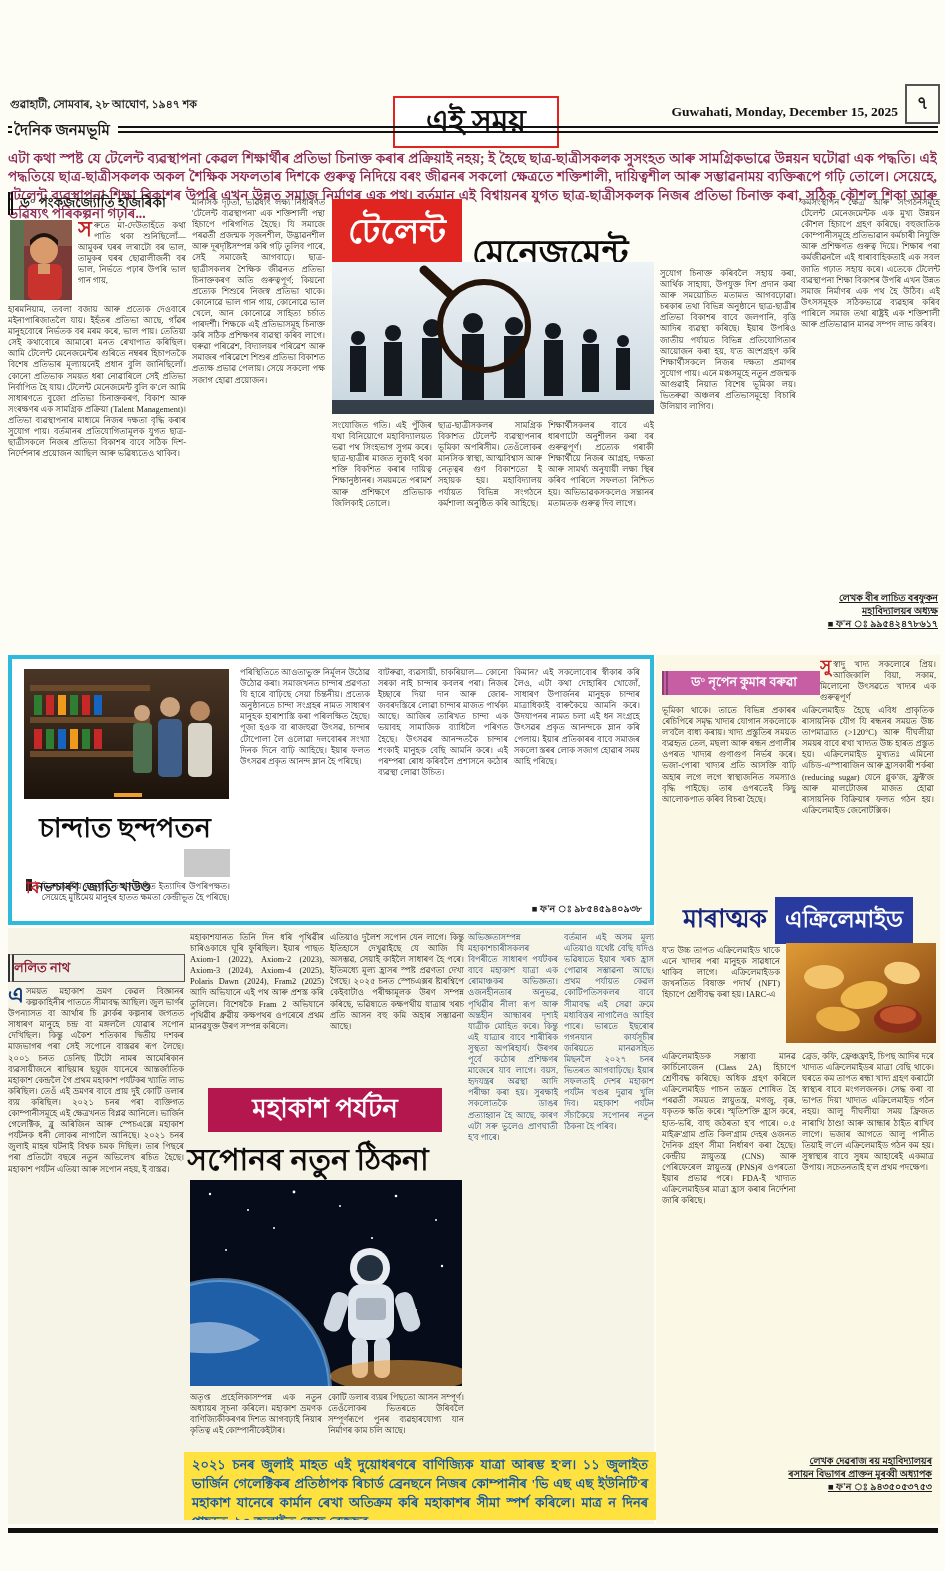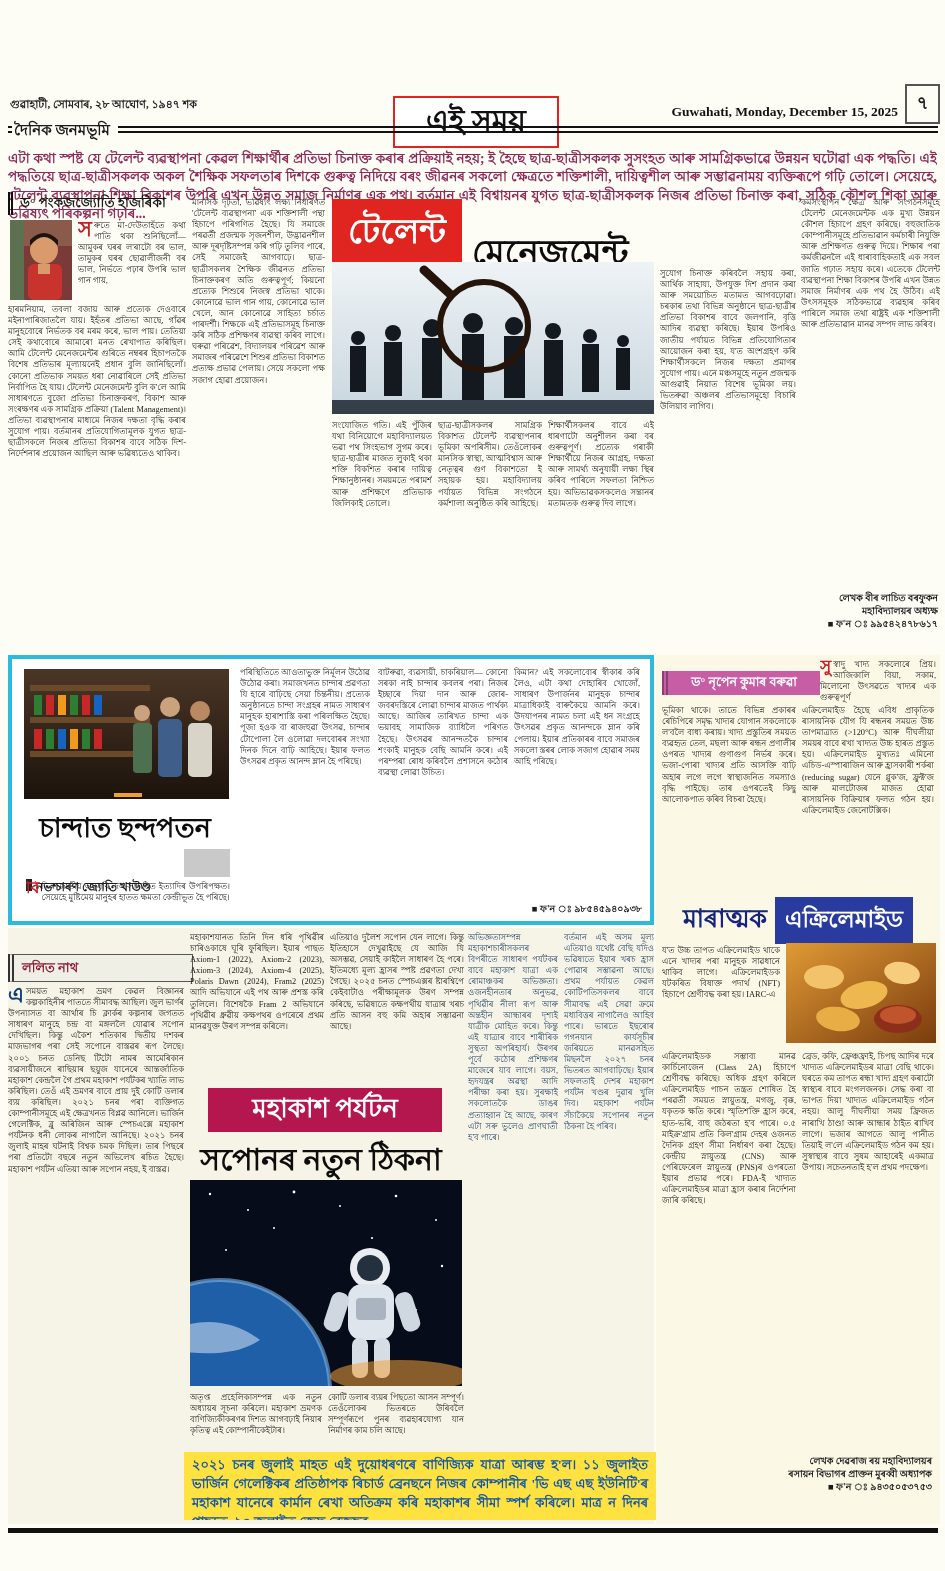--- a/index.html
+++ b/index.html
@@ -16,38 +16,38 @@
   .date-right{font-size:13.5px;font-weight:bold;color:#111;text-align:right;}
   .pageno-box{border:2px solid #555;display:flex;align-items:center;justify-content:center;font-size:18px;font-weight:bold;}
   .rule-double{border-top:2px solid #111;border-bottom:2px solid #111;height:3px;}
   .paper-name{background:#fdfcf5;font-size:15px;font-weight:bold;padding:0 8px 0 2px;}
   .lead{font-size:13.6px;font-weight:bold;color:#8d2c58;line-height:1.36;text-align:justify;}
   
   .byline-dark{font-size:13.5px;font-weight:bold;border-left:5px double #111;padding-left:7px;}
   .hl-row{display:flex;align-items:flex-end;}
   .hl-red{background:#e0241f;color:#fff;font-size:34px;font-weight:bold;padding:6px 16px 8px;}
   .hl-black{color:#0d0d0d;font-size:34px;font-weight:bold;margin-left:10px;line-height:1;margin-top:48px;}
-  .sig{font-size:9.5px;font-weight:bold;text-align:right;line-height:1.35;}
+  .sig{font-size:9.5px;font-weight:bold;text-align:right;line-height:1.35;text-decoration:underline;}
   .phone{font-size:9.5px;font-weight:bold;text-align:right;}
   
   .cyanbox{border:4px solid #2fb9dc;background:#ffffff;}
   .chanda-hl{font-size:27px;font-weight:bold;color:#0d0d0d;text-align:center;white-space:nowrap;}
   .byline-sm{font-size:12px;font-weight:bold;}
   .byline-sm .blk{display:inline-block;width:6px;height:12px;background:#222;margin-right:4px;}
   .gray-ph{background:#c9c9c9;}
   
   .foodbg{background:#fbf8e6;}
   .byline-pink{background:#c75da2;color:#fff;font-size:12.5px;font-weight:bold;display:flex;align-items:center;justify-content:center;border-left:6px double #8c3f72;}
   .acr-row{display:flex;align-items:center;justify-content:center;}
   .acr-dark{color:#16247e;font-size:25px;font-weight:bold;margin-right:8px;}
   .acr-box{background:#2a3b9f;color:#fff;font-size:23px;font-weight:bold;padding:4px 10px;}
   
   .bandbg{background:#f6f4e6;}
   .byline-box{border:1.5px solid #555;background:#f0efe6;color:#8c1d33;font-size:13px;font-weight:bold;
-              display:flex;align-items:center;padding-left:8px;border-left:6px double #333;}
+              display:flex;align-items:center;border-left:6px double #333;}
   .space-hl-box{background:#b3174e;color:#fff;font-size:26px;font-weight:bold;display:flex;align-items:center;justify-content:center;}
   .space-hl-sub{color:#0d0d0d;font-size:30px;font-weight:bold;text-align:center;white-space:nowrap;}
   .navy{color:#27476b;}
   .highlight{background:#ffe23f;color:#1156a8;font-size:13px;font-weight:bold;text-align:justify;line-height:1.45;padding:4px 8px;}
   .thick-rule{background:#111;}
 </style>
 </head>
 <body>
 
 <div class="page">
@@ -204,21 +204,21 @@
     <div class="abs byline-pink" style="left:6px;top:16px;width:152px;height:24px;">ড° নৃপেন কুমাৰ বৰুৱা</div>
     <div class="abs body-txt" style="left:164px;top:4px;width:116px;height:44px;">
       <span class="drop" style="font-size:17px;">সু</span><span>স্বাদু খাদ্য সকলোৰে প্ৰিয়। আজিকালি বিয়া, সকাম, মিলোনো উৎসৱতে খাদ্যৰ এক গুৰুত্বপূৰ্ণ</span>
     </div>
     <div class="abs body-txt" style="left:6px;top:50px;width:134px;height:188px;">ভূমিকা থাকে। তাতে বিভিন্ন প্ৰকাৰৰ ৰেচিপিৰে সমৃদ্ধ খাদ্যৰ যোগান সকলোকে ল'বলৈ বাধ্য কৰায়। খাদ্য প্ৰস্তুতিৰ সময়ত ব্যৱহৃত তেল, মছলা আৰু ৰন্ধন প্ৰণালীৰ ওপৰত খাদ্যৰ গুণাগুণ নিৰ্ভৰ কৰে। ভজা-পোৰা খাদ্যৰ প্ৰতি আসক্তি বাঢ়ি অহাৰ লগে লগে স্বাস্থ্যজনিত সমস্যাও বৃদ্ধি পাইছে। তাৰ ওপৰতেই কিছু আলোকপাত কৰিব বিচৰা হৈছে।</div>
     <div class="abs body-txt" style="left:146px;top:50px;width:132px;height:188px;">এক্ৰিলেমাইড হৈছে এবিধ প্ৰাকৃতিক ৰাসায়নিক যৌগ যি ৰন্ধনৰ সময়ত উচ্চ তাপমাত্ৰাত (&gt;120°C) আৰু দীঘলীয়া সময়ৰ বাবে ৰখা খাদ্যত উচ্চ হাৰত প্ৰস্তুত হয়। এক্ৰিলেমাইড মুখ্যতঃ এমিনো এচিড-এস্পাৰাজিন আৰু হ্ৰাসকাৰী শৰ্কৰা (reducing sugar) যেনে গ্লুক'জ, ফ্ৰুক্ট'জ আৰু মালটোজৰ মাজত হোৱা ৰাসায়নিক বিক্ৰিয়াৰ ফলত গঠন হয়। এক্ৰিলেমাইড জেনোটক্সিক।</div>
     <div class="abs acr-row" style="left:0;top:242px;width:284px;">
       <span class="acr-dark">মাৰাত্মক</span>
       <span class="acr-box">এক্ৰিলেমাইড</span>
     </div>
-    <div class="abs body-txt" style="left:6px;top:290px;width:118px;height:100px;">য'ত উচ্চ তাপত এক্ৰিলেমাইড থাকে এনে খাদ্যৰ পৰা মানুহক সাৱধানে থাকিব লাগে। এক্ৰিলেমাইডক যটকৰিত বিষাক্ত পদাৰ্থ (NFT) হিচাপে শ্ৰেণীবদ্ধ কৰা হয়। IARC-এ</div>
+    <div class="abs body-txt" style="left:6px;top:290px;width:118px;height:100px;">য'ত উচ্চ তাপত এক্ৰিলেমাইড থাকে এনে খাদ্যৰ পৰা মানুহক সাৱধানে থাকিব লাগে। এক্ৰিলেমাইডক জখনতিত বিষাক্ত পদাৰ্থ (NFT) হিচাপে শ্ৰেণীবদ্ধ কৰা হয়। IARC-এ</div>
     <div class="abs" style="left:130px;top:288px;width:150px;height:100px;">
       <svg width="150" height="100" viewBox="0 0 150 100">
         <defs>
             <linearGradient id="cbg" x1="0" y1="0" x2="1" y2="1">
           <stop offset="0" stop-color="#e09a35"></stop>
               <stop offset="1" stop-color="#7a3c0e"></stop>
         </linearGradient>
           </defs>
         <rect width="150" height="100" fill="url(#cbg)"></rect>
         <ellipse cx="38" cy="34" rx="20" ry="12" fill="#f2c36a"></ellipse>
@@ -239,21 +239,21 @@
   </div>
 
   <div class="abs bandbg" style="left:8px;top:928px;width:646px;height:596px;">
     <div class="abs byline-box" style="left:0;top:26px;width:170px;height:26px;">ললিত নাথ</div>
     <div class="abs body-txt" style="left:0;top:58px;width:176px;height:534px;">
       <span class="drop drop-blue">এ</span><span>সময়ত মহাকাশ ভ্ৰমণ কেৱল বিজ্ঞানৰ কল্পকাহিনীৰ পাততে সীমাবদ্ধ আছিল। জুল ভাৰ্ণৰ উপন্যাসত বা আৰ্থাৰ চি ক্লাৰ্কৰ কল্পনাৰ জগতত সাধাৰণ মানুহে চন্দ্ৰ বা মঙ্গললৈ যোৱাৰ সপোন দেখিছিল। কিন্তু একৈশ শতিকাৰ দ্বিতীয় দশকৰ মাজভাগৰ পৰা সেই সপোনে বাস্তৱৰ ৰূপ লৈছে। ২০০১ চনত ডেনিছ টিটো নামৰ আমেৰিকান ব্যৱসায়ীজনে ৰাছিয়াৰ ছয়ুজ যানেৰে আন্তৰ্জাতিক মহাকাশ কেন্দ্ৰলৈ গৈ প্ৰথম মহাকাশ পৰ্যটকৰ খ্যাতি লাভ কৰিছিল। তেওঁ এই ভ্ৰমণৰ বাবে প্ৰায় দুই কোটি ডলাৰ ব্যয় কৰিছিল। ২০২১ চনৰ পৰা ব্যক্তিগত কোম্পানীসমূহে এই ক্ষেত্ৰখনত বিপ্লৱ আনিলে। ভাৰ্জিন গেলেক্টিক, ব্লু অৰিজিন আৰু স্পেচএক্সে মহাকাশ পৰ্যটনক ধনী লোকৰ নাগালৈ আনিছে। ২০২১ চনৰ জুলাই মাহৰ ঘটনাই বিশ্বক চমক দিছিল। তাৰ পিছৰে পৰা প্ৰতিটো বছৰে নতুন অভিলেখ ৰচিত হৈছে। মহাকাশ পৰ্যটন এতিয়া আৰু সপোন নহয়, ই বাস্তৱ।</span>
     </div>
     <div class="abs body-txt" style="left:182px;top:4px;width:134px;height:152px;">মহাকাশযানত তিনি দিন ধৰি পৃথিৱীৰ চাৰিওকাষে ঘূৰি ফুৰিছিল। ইয়াৰ পাছত Axiom-1 (2022), Axiom-2 (2023), Axiom-3 (2024), Axiom-4 (2025), Polaris Dawn (2024), Fram2 (2025) আদি অভিযানে এই পথ আৰু প্ৰশস্ত কৰি তুলিলে। বিশেষকৈ Fram 2 অভিযানে পৃথিৱীৰ ধ্ৰুৱীয় কক্ষপথৰ ওপৰেৰে প্ৰথম মানৱযুক্ত উৰণ সম্পন্ন কৰিলে।</div>
     <div class="abs body-txt" style="left:322px;top:4px;width:134px;height:152px;">এতিয়াও দুলৈশ সপোন যেন লাগে। কিন্তু ইতিহাসে দেখুৱাইছে যে আজি যি অসম্ভৱ, সেয়াই কাইলৈ সাধাৰণ হৈ পৰে। ইতিমধ্যে মূল্য হ্ৰাসৰ স্পষ্ট প্ৰৱণতা দেখা গৈছে। ২০২৫ চনত স্পেচএক্সৰ ষ্টাৰশ্বিপে কেইবাটাও পৰীক্ষামূলক উৰণ সম্পন্ন কৰিছে, ভৱিষ্যতে কক্ষপথীয় যাত্ৰাৰ খৰচ প্ৰতি আসন বহু কমি অহাৰ সম্ভাৱনা আছে।</div>
     <div class="abs space-hl-box" style="left:200px;top:160px;width:234px;height:44px;">মহাকাশ পৰ্যটন</div>
-    <div class="abs space-hl-sub" style="left:173px;top:208px;width:280px;">সপোনৰ নতুন ঠিকনা</div>
+    <div class="abs space-hl-sub" style="left:160px;top:208px;width:280px;">সপোনৰ নতুন ঠিকনা</div>
     <div class="abs" style="left:182px;top:252px;width:272px;height:206px;">
       <svg width="272" height="206" viewBox="0 0 272 206">
         <rect width="272" height="206" fill="#070c1a"></rect>
         <g fill="#ffffff">
           <circle cx="20" cy="14" r="1.2"></circle>
             <circle cx="58" cy="30" r="1"></circle>
             <circle cx="104" cy="12" r="1.4"></circle>
           <circle cx="150" cy="26" r="1"></circle>
             <circle cx="206" cy="16" r="1.3"></circle>
             <circle cx="246" cy="40" r="1"></circle>

